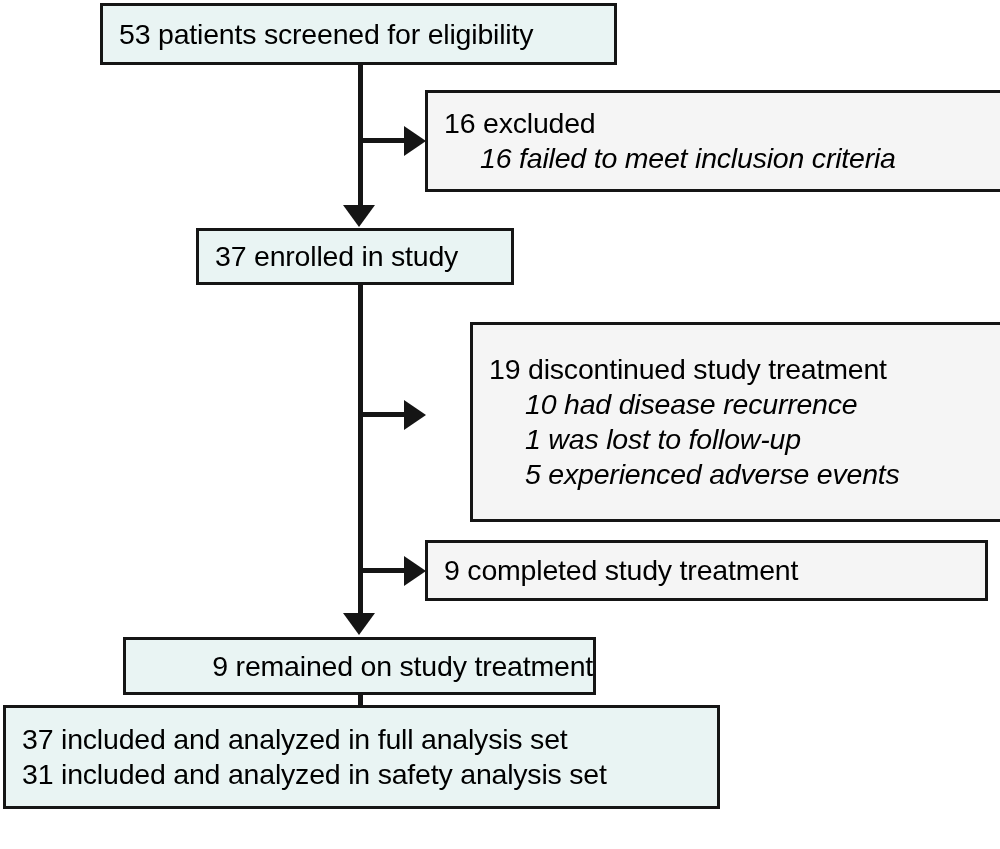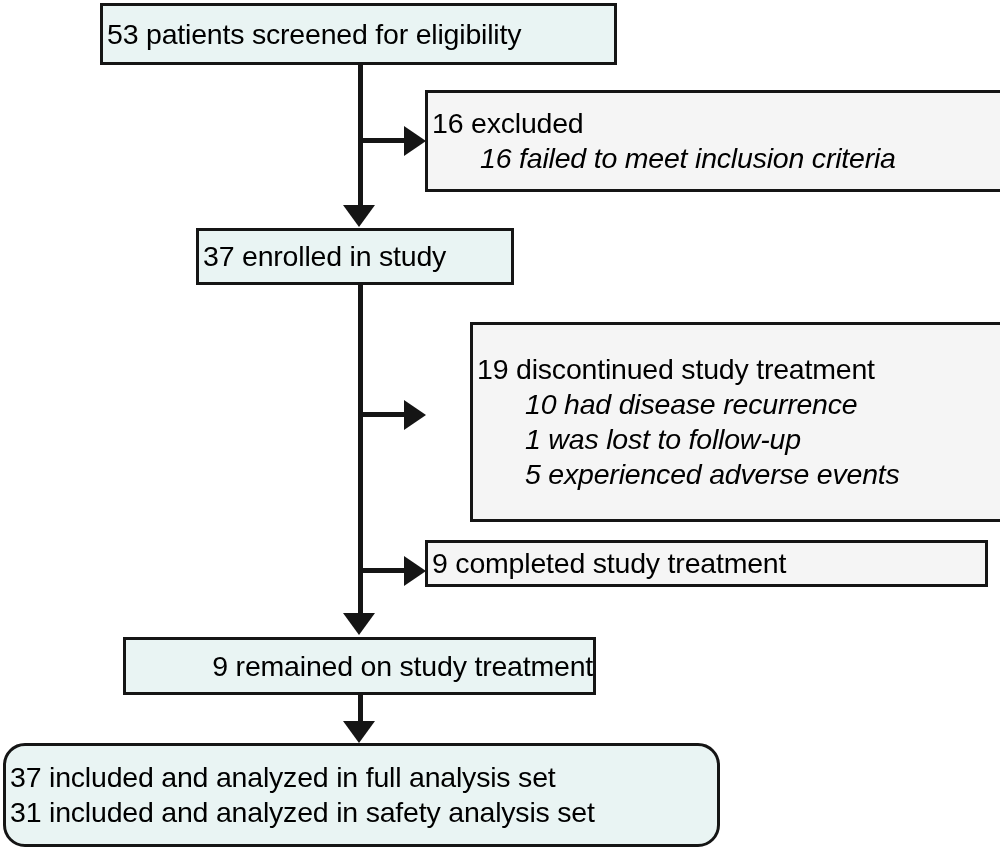--- a/index.html
+++ b/index.html
@@ -30,21 +30,21 @@
     line-height: 1.22;
     letter-spacing: -0.2px;
   }
   .box.primary {
     background: #e9f4f3;
   }
   .box.branch {
     background: #f5f5f5;
   }
   .line {
-    padding-left: 4px;
+    padding-left: 16px;
     white-space: nowrap;
   }
   .line.sub {
     padding-left: 52px;
     font-style: italic;
   }
   .connector {
     position: absolute;
     background: #151515;
   }
@@ -107,26 +107,26 @@
     <div class="line">37 enrolled in study</div>
   </div>
 
   <div class="box branch" style="left:442px; top:322px; width:563px; height:200px;margin-left:28px;">
     <div class="line">19 discontinued study treatment</div>
     <div class="line sub">10 had disease recurrence</div>
     <div class="line sub">1 was lost to follow-up</div>
     <div class="line sub">5 experienced adverse events</div>
   </div>
 
-  <div class="box branch" style="left:425px; top:540px; width:563px; height:47px;">
+  <div class="box branch" style="left:425px; top:540px; width:563px; height:61px;">
     <div class="line">9 completed study treatment</div>
   </div>
 
   <div class="box primary" style="left:123px; top:637px; width:473px; height:58px;align-items:flex-end;">
     <div class="line">9 remained on study treatment</div>
   </div>
 
-  <div class="box primary" style="left:3px; top:743px; width:717px; height:104px;border-radius:22px;">
+  <div class="box primary" style="left:3px; top:705px; width:717px; height:104px;">
     <div class="line">37 included and analyzed in full analysis set</div>
     <div class="line">31 included and analyzed in safety analysis set</div>
   </div>
 
 </div>
 
 </body></html>

